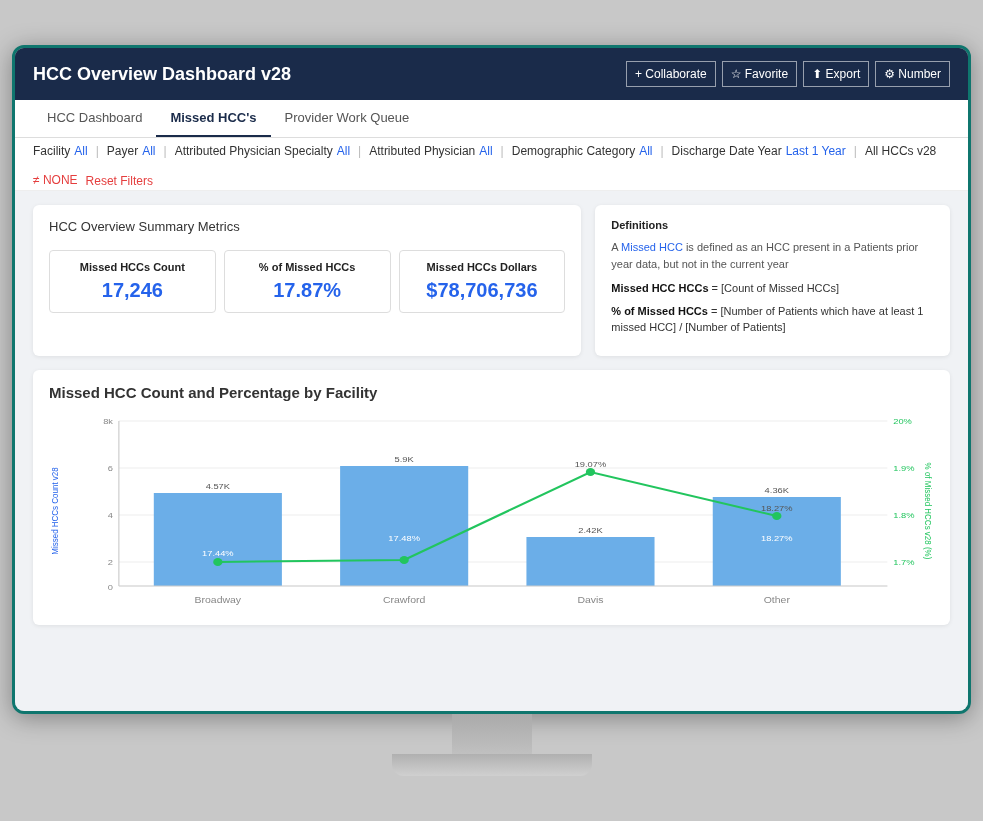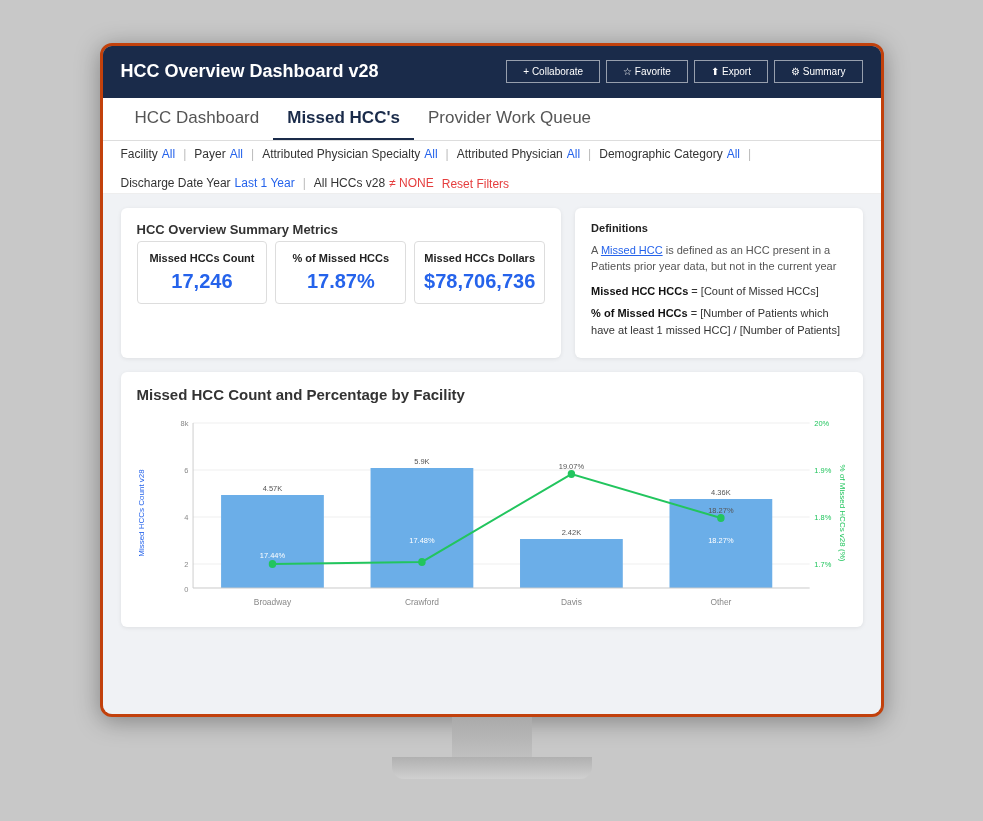--- a/index.html
+++ b/index.html
@@ -11,26 +11,26 @@
       min-height: 821px;
       font-family: -apple-system, BlinkMacSystemFont, 'Segoe UI', Arial, sans-serif;
     }
     .monitor-wrapper {
       display: flex;
       flex-direction: column;
       align-items: center;
       width: 860px;
     }
     .monitor-screen {
-      width: 784px;
+      width: 959px;
       background: #fff;
       border-radius: 12px;
       overflow: hidden;
       box-shadow: 0 4px 24px rgba(0,0,0,0.35), inset 0 0 0 3px #888;
-      border: 3px solid #c2410c;
+      border: 3px solid #0f766e;
     }
     .monitor-stand-neck {
       width: 80px;
       height: 40px;
       background: linear-gradient(180deg, #aaa 0%, #c0c0c0 100%);
       margin: 0 auto;
     }
     .monitor-stand-base {
       width: 200px;
       height: 22px;
@@ -55,39 +55,39 @@
     }
     .header-actions {
       display: flex;
       gap: 6px;
     }
     .header-btn {
       background: transparent;
       border: 1.5px solid rgba(255,255,255,0.55);
       border-radius: 0;
       color: #fff;
-      padding: 5px 16px;
-      font-size: 10px;
+      padding: 5px 8px;
+      font-size: 12px;
       cursor: pointer;
       display: flex;
       align-items: center;
       gap: 4px;
     }
 
     
     .nav-tabs {
       background: #fff;
       border-bottom: 1px solid #ddd;
       display: flex;
       padding: 0 18px;
       gap: 0;
     }
     .nav-tab {
       padding: 10px 14px;
-      font-size: 17px;
+      font-size: 13px;
       color: #555;
       cursor: pointer;
       border-bottom: 2px solid transparent;
       white-space: nowrap;
     }
     .nav-tab.active {
       color: #1a2b4a;
       font-weight: 600;
       border-bottom: 2px solid #1a2b4a;
     }
@@ -125,23 +125,23 @@
     
     .summary-card {
       background: #fff;
       border-radius: 6px;
       padding: 14px 16px;
       flex: 1.6;
       box-shadow: 0 1px 4px rgba(0,0,0,0.08);
     }
     .card-title {
       font-size: 13px;
-      font-weight: 700;
+      font-weight: 400;
       color: #333;
-      margin-bottom: 4px;
+      margin-bottom: 16px;
     }
     .metrics-row {
       display: flex;
       gap: 8px;
       align-items: flex-end;
     }
     .metric-box {
       flex: 1;
       border: 1px solid #ddd;
       border-radius: 4px;
@@ -173,21 +173,21 @@
       font-weight: 700;
       color: #222;
       margin-bottom: 8px;
     }
     .def-text {
       font-size: 11px;
       color: #555;
       line-height: 1.5;
       margin-bottom: 8px;
     }
-    .def-link { color: #2563eb; text-decoration: underline; }
+    .def-link { color: #2563eb; }
     .def-term {
       font-size: 11px;
       color: #333;
       margin-bottom: 6px;
       line-height: 1.5;
     }
     .def-term strong { color: #111; }
 
     
     .chart-card {
@@ -217,21 +217,21 @@
 
 <div class="monitor-wrapper">
   <div class="monitor-screen">
 
     <div class="header">
       <span class="header-title">HCC Overview Dashboard v28</span>
       <div class="header-actions">
         <button class="header-btn">+ Collaborate</button>
         <button class="header-btn">☆ Favorite</button>
         <button class="header-btn">⬆ Export</button>
-        <button class="header-btn">⚙ Summary</button>
+        <button class="header-btn">⚙ Number</button>
       </div>
     </div>
 
     <div class="nav-tabs">
       <div class="nav-tab">HCC Dashboard</div>
       <div class="nav-tab active">Missed HCC's</div>
       <div class="nav-tab">Provider Work Queue</div>
     </div>
 
     <div class="filter-row">

